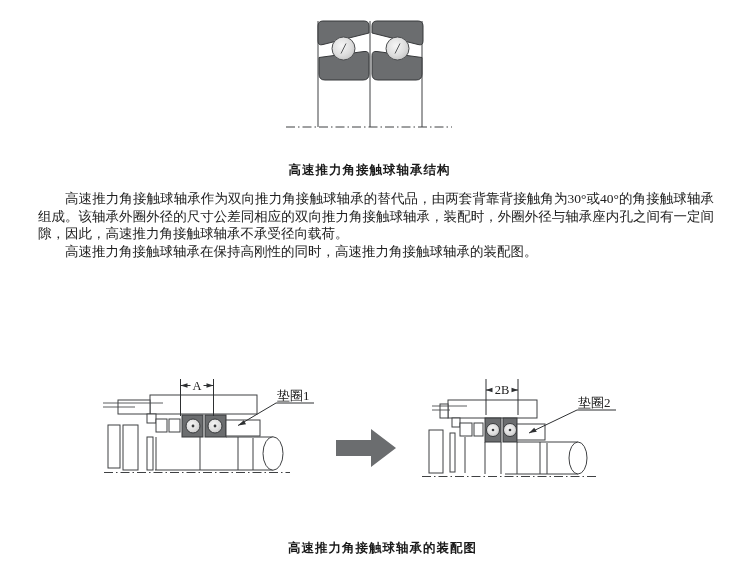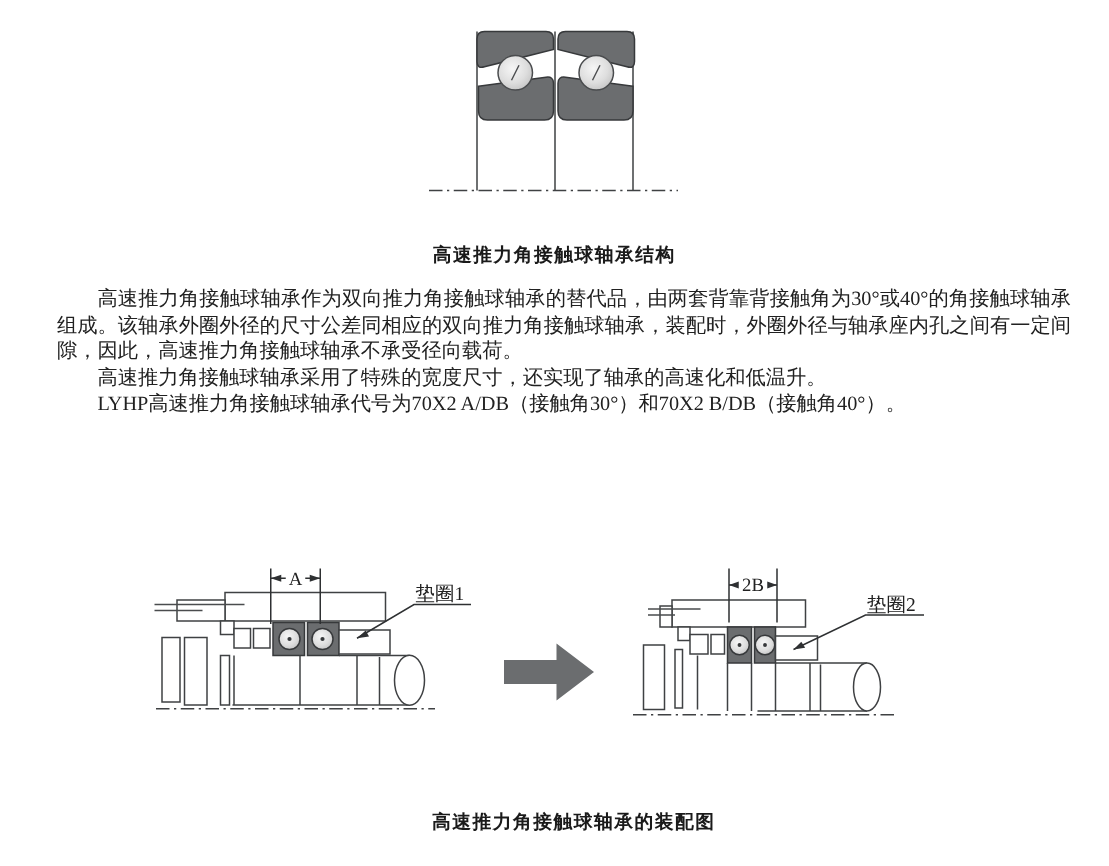--- a/index.html
+++ b/index.html
@@ -146,19 +146,18 @@
         <path class="leader" d="M616 410 H577 L529 433"></path>
         <polygon class="arrowhead" points="529,433 534.2,427.8 536.8,431.8"></polygon>
       </g>
     </g>
   </svg>
 
   <div class="caption caption-top">高速推力角接触球轴承结构</div>
 
   <div class="body-text">
     <p>高速推力角接触球轴承作为双向推力角接触球轴承的替代品，由两套背靠背接触角为30°或40°的角接触球轴承组成。该轴承外圈外径的尺寸公差同相应的双向推力角接触球轴承，装配时，外圈外径与轴承座内孔之间有一定间隙，因此，高速推力角接触球轴承不承受径向载荷。</p>
-    <p>高速推力角接触球轴承采用了特殊的宽度尺寸，还实现了轴承的高速化和低温升。</p>
-    <p>LYHP高速推力角接触球轴承代号为70X2 A/DB（接触角30°）和70X2 B/DB（接触角40°）。</p>
+    <p>高速推力角接触球轴承在保持高刚性的同时，高速推力角接触球轴承的装配图。</p>
   </div>
 
   <div class="caption caption-bottom">高速推力角接触球轴承的装配图</div>
 
 </div>
 
 </body></html>

